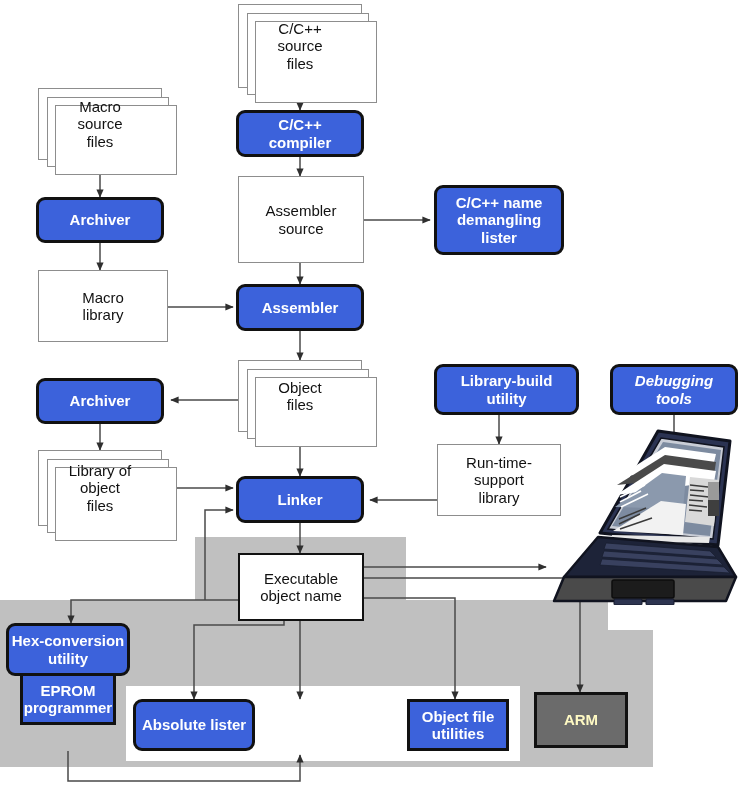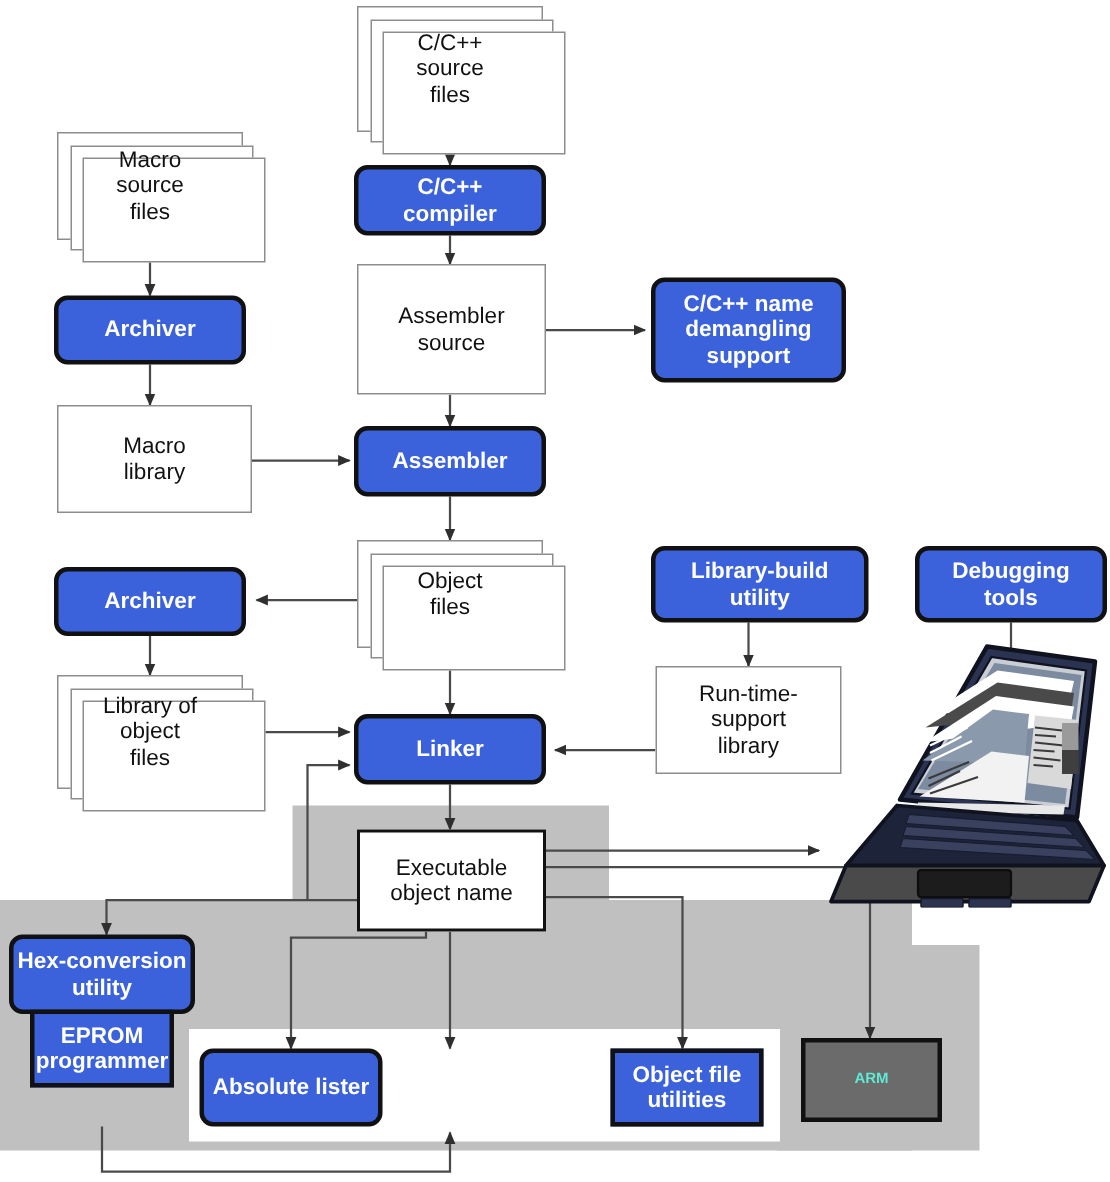--- a/index.html
+++ b/index.html
@@ -20,22 +20,22 @@
   
   .stack::before,.stack::after{content:"";position:absolute;background:#fff;
        border:1px solid #8d8d8d;z-index:-1;}
   .stack::before{left:8px;top:8px;right:-8px;bottom:-8px;}
   .stack::after{left:16px;top:16px;right:-16px;bottom:-16px;}
 
   
   .proc{background:#3c62db;border:3px solid #111;border-radius:9px;color:#fff;
         font-size:15px;font-weight:bold;}
   .proc.sq{border-radius:0;}
-  .gray{background:#6b6b6b;border:3px solid #111;border-radius:0;color:#5eead4;
-        font-size:10px;font-weight:bold;}
+  .gray{background:#6b6b6b;border:3px solid #111;border-radius:0;color:#fef9c3;
+        font-size:15px;font-weight:bold;}
 
   
   #laptop{position:absolute;}
 </style>
 </head>
 <body>
 
 <div id="stage">
 
   <div class="band" style="left:195px;top:537px;width:211px;height:63px;"></div>
@@ -134,21 +134,21 @@
   </div>
 
   <div class="node doc" style="left:238px;top:176px;width:126px;height:87px;z-index:2;">
     <span style="white-space:pre-line;">Assembler
 source</span>
   </div>
 
   <div class="node proc" style="left:434px;top:185px;width:130px;height:70px;z-index:3;">
     <span style="white-space:pre-line;">C/C++ name
 demangling
-support</span>
+lister</span>
   </div>
 
   <div class="node proc" style="left:236px;top:284px;width:128px;height:47px;z-index:3;">
     <span style="white-space:pre-line;">Assembler</span>
   </div>
 
   <div class="node doc stack" style="left:238px;top:360px;width:124px;height:72px;z-index:2;">
     <span style="white-space:pre-line;">Object
 files</span>
   </div>
@@ -168,21 +168,21 @@
 utility</span>
   </div>
 
   <div class="node doc" style="left:437px;top:444px;width:124px;height:72px;z-index:2;">
     <span style="white-space:pre-line;">Run-time-
 support
 library</span>
   </div>
 
   <div class="node proc" style="left:610px;top:364px;width:128px;height:51px;z-index:3;">
-    <span style="white-space:pre-line;">Debugging
+    <span style="white-space:pre-line;font-style:italic;">Debugging
 tools</span>
   </div>
 
   <div class="node proc" style="left:236px;top:476px;width:128px;height:47px;z-index:3;">
     <span style="white-space:pre-line;">Linker</span>
   </div>
 
   <div class="node doc thick" style="left:238px;top:553px;width:126px;height:68px;z-index:4;">
     <span style="white-space:pre-line;">Executable
 object name</span>

